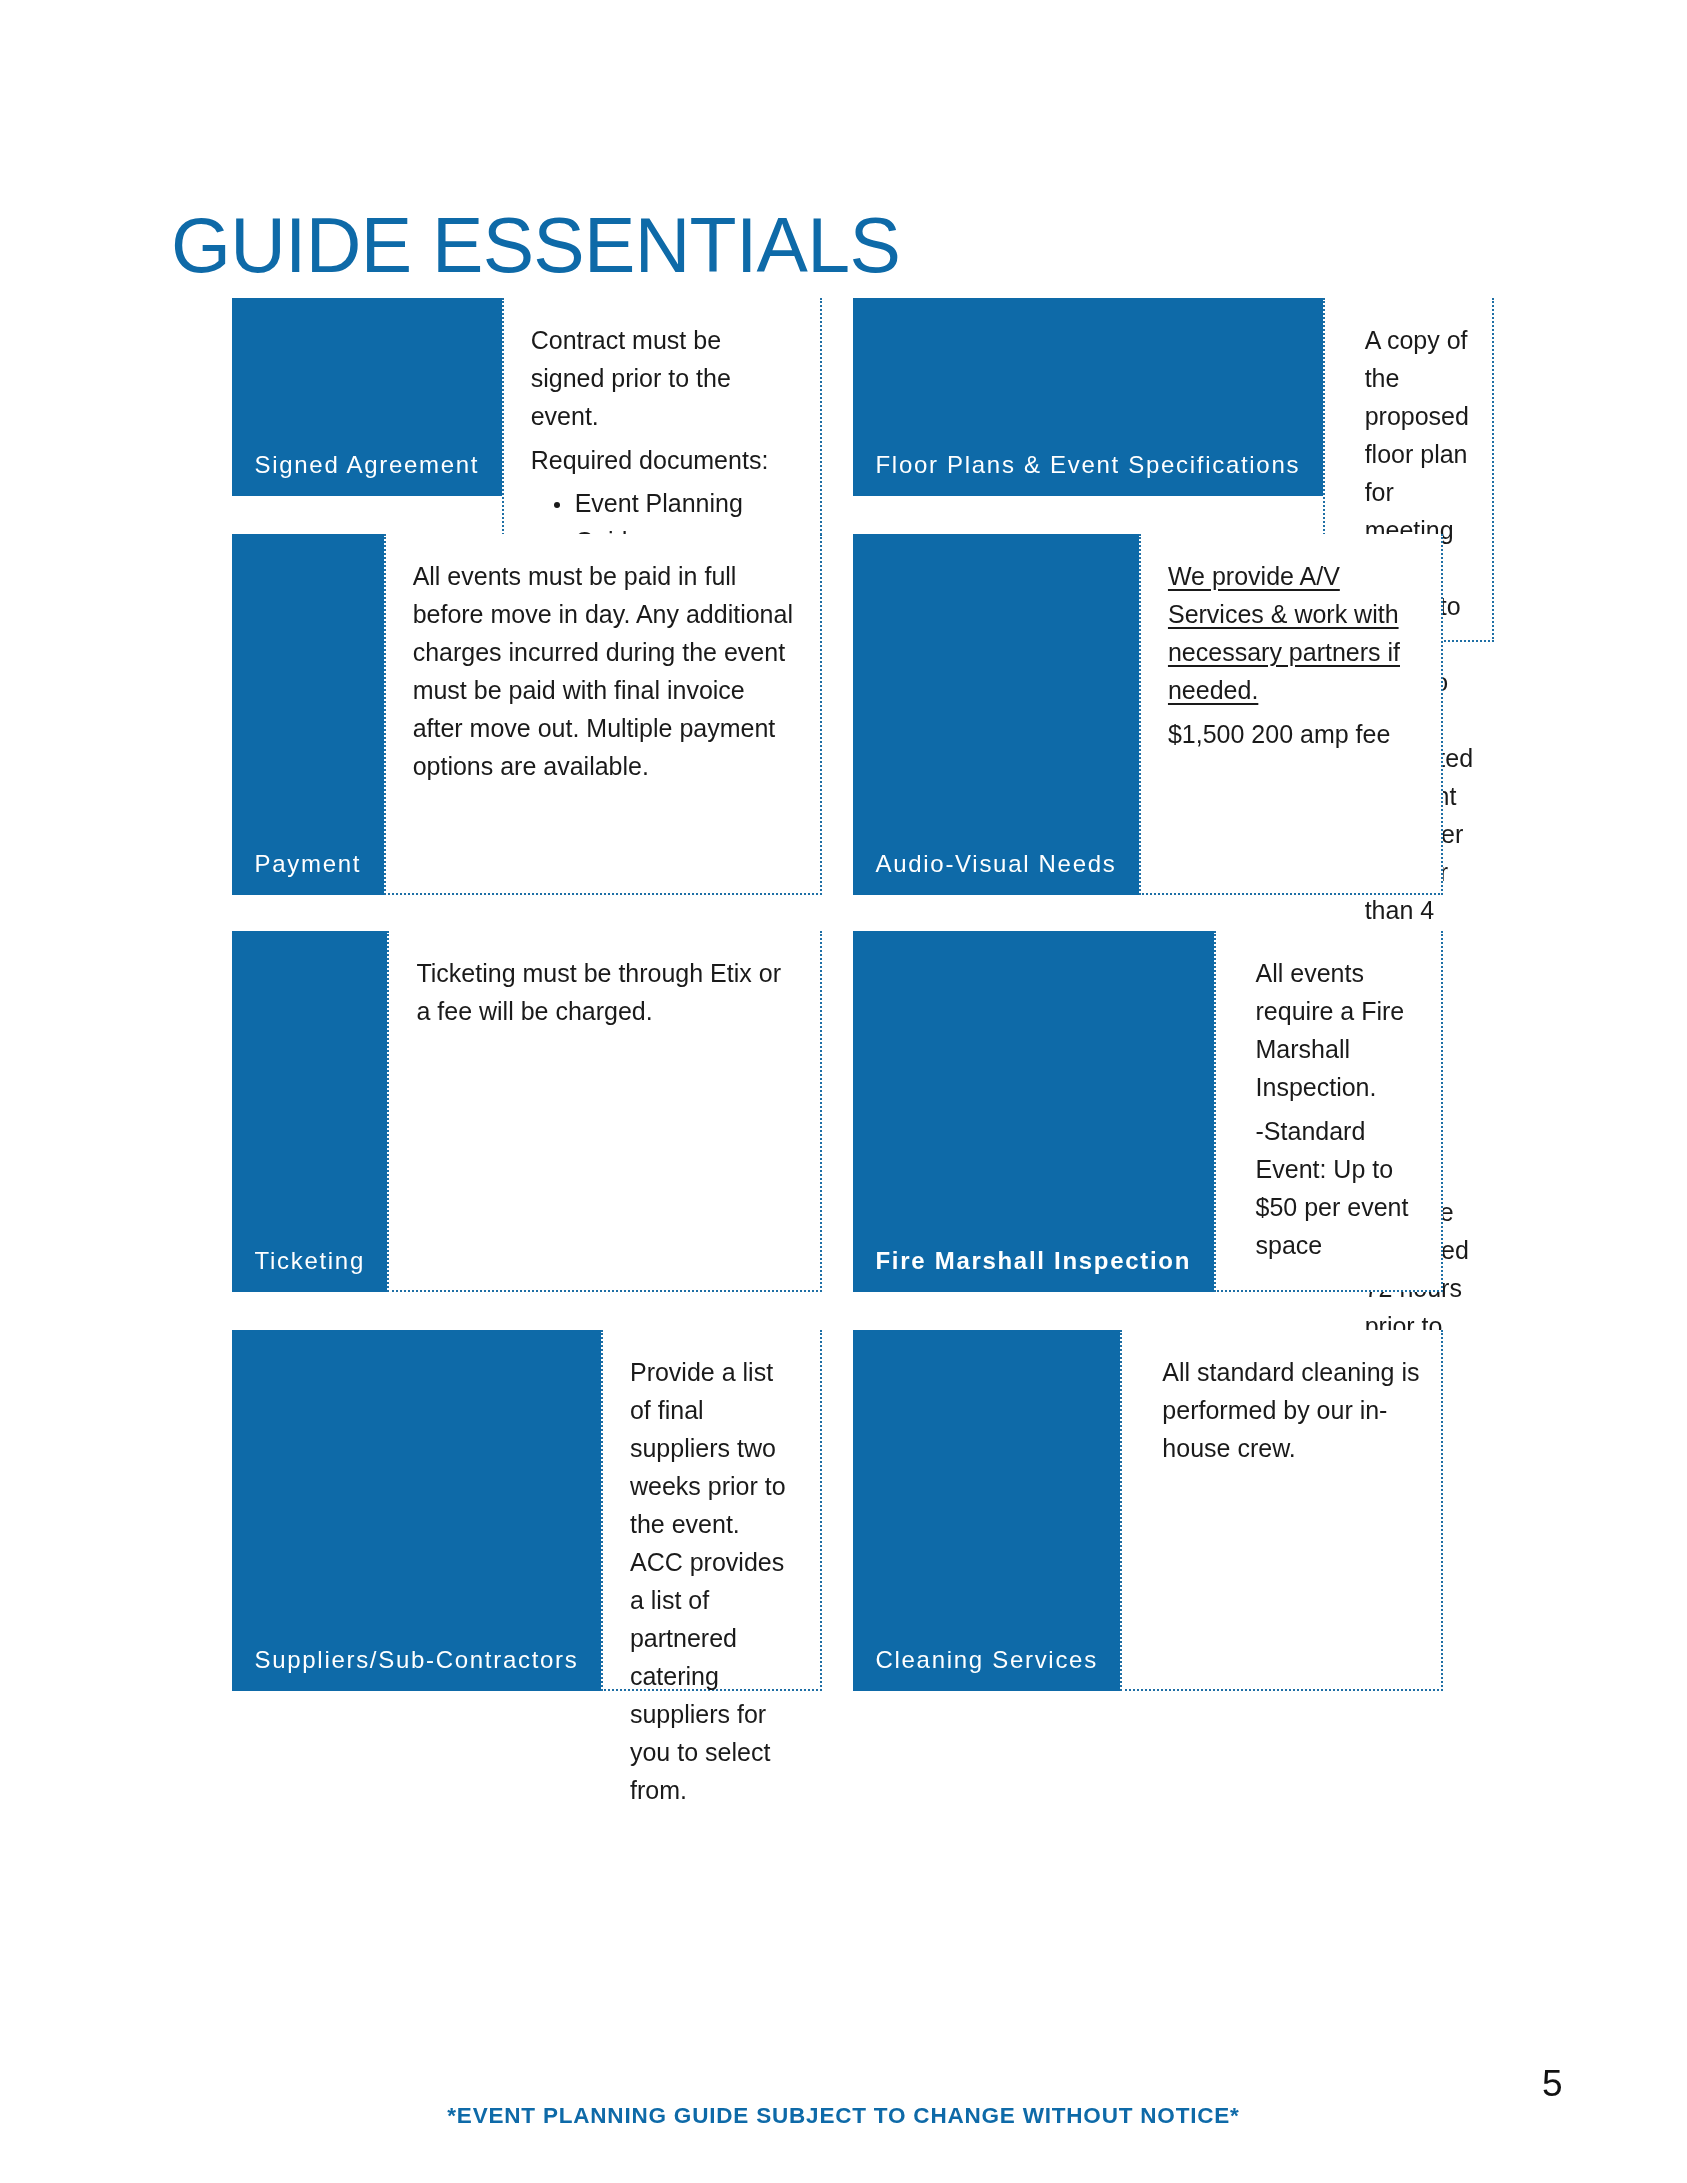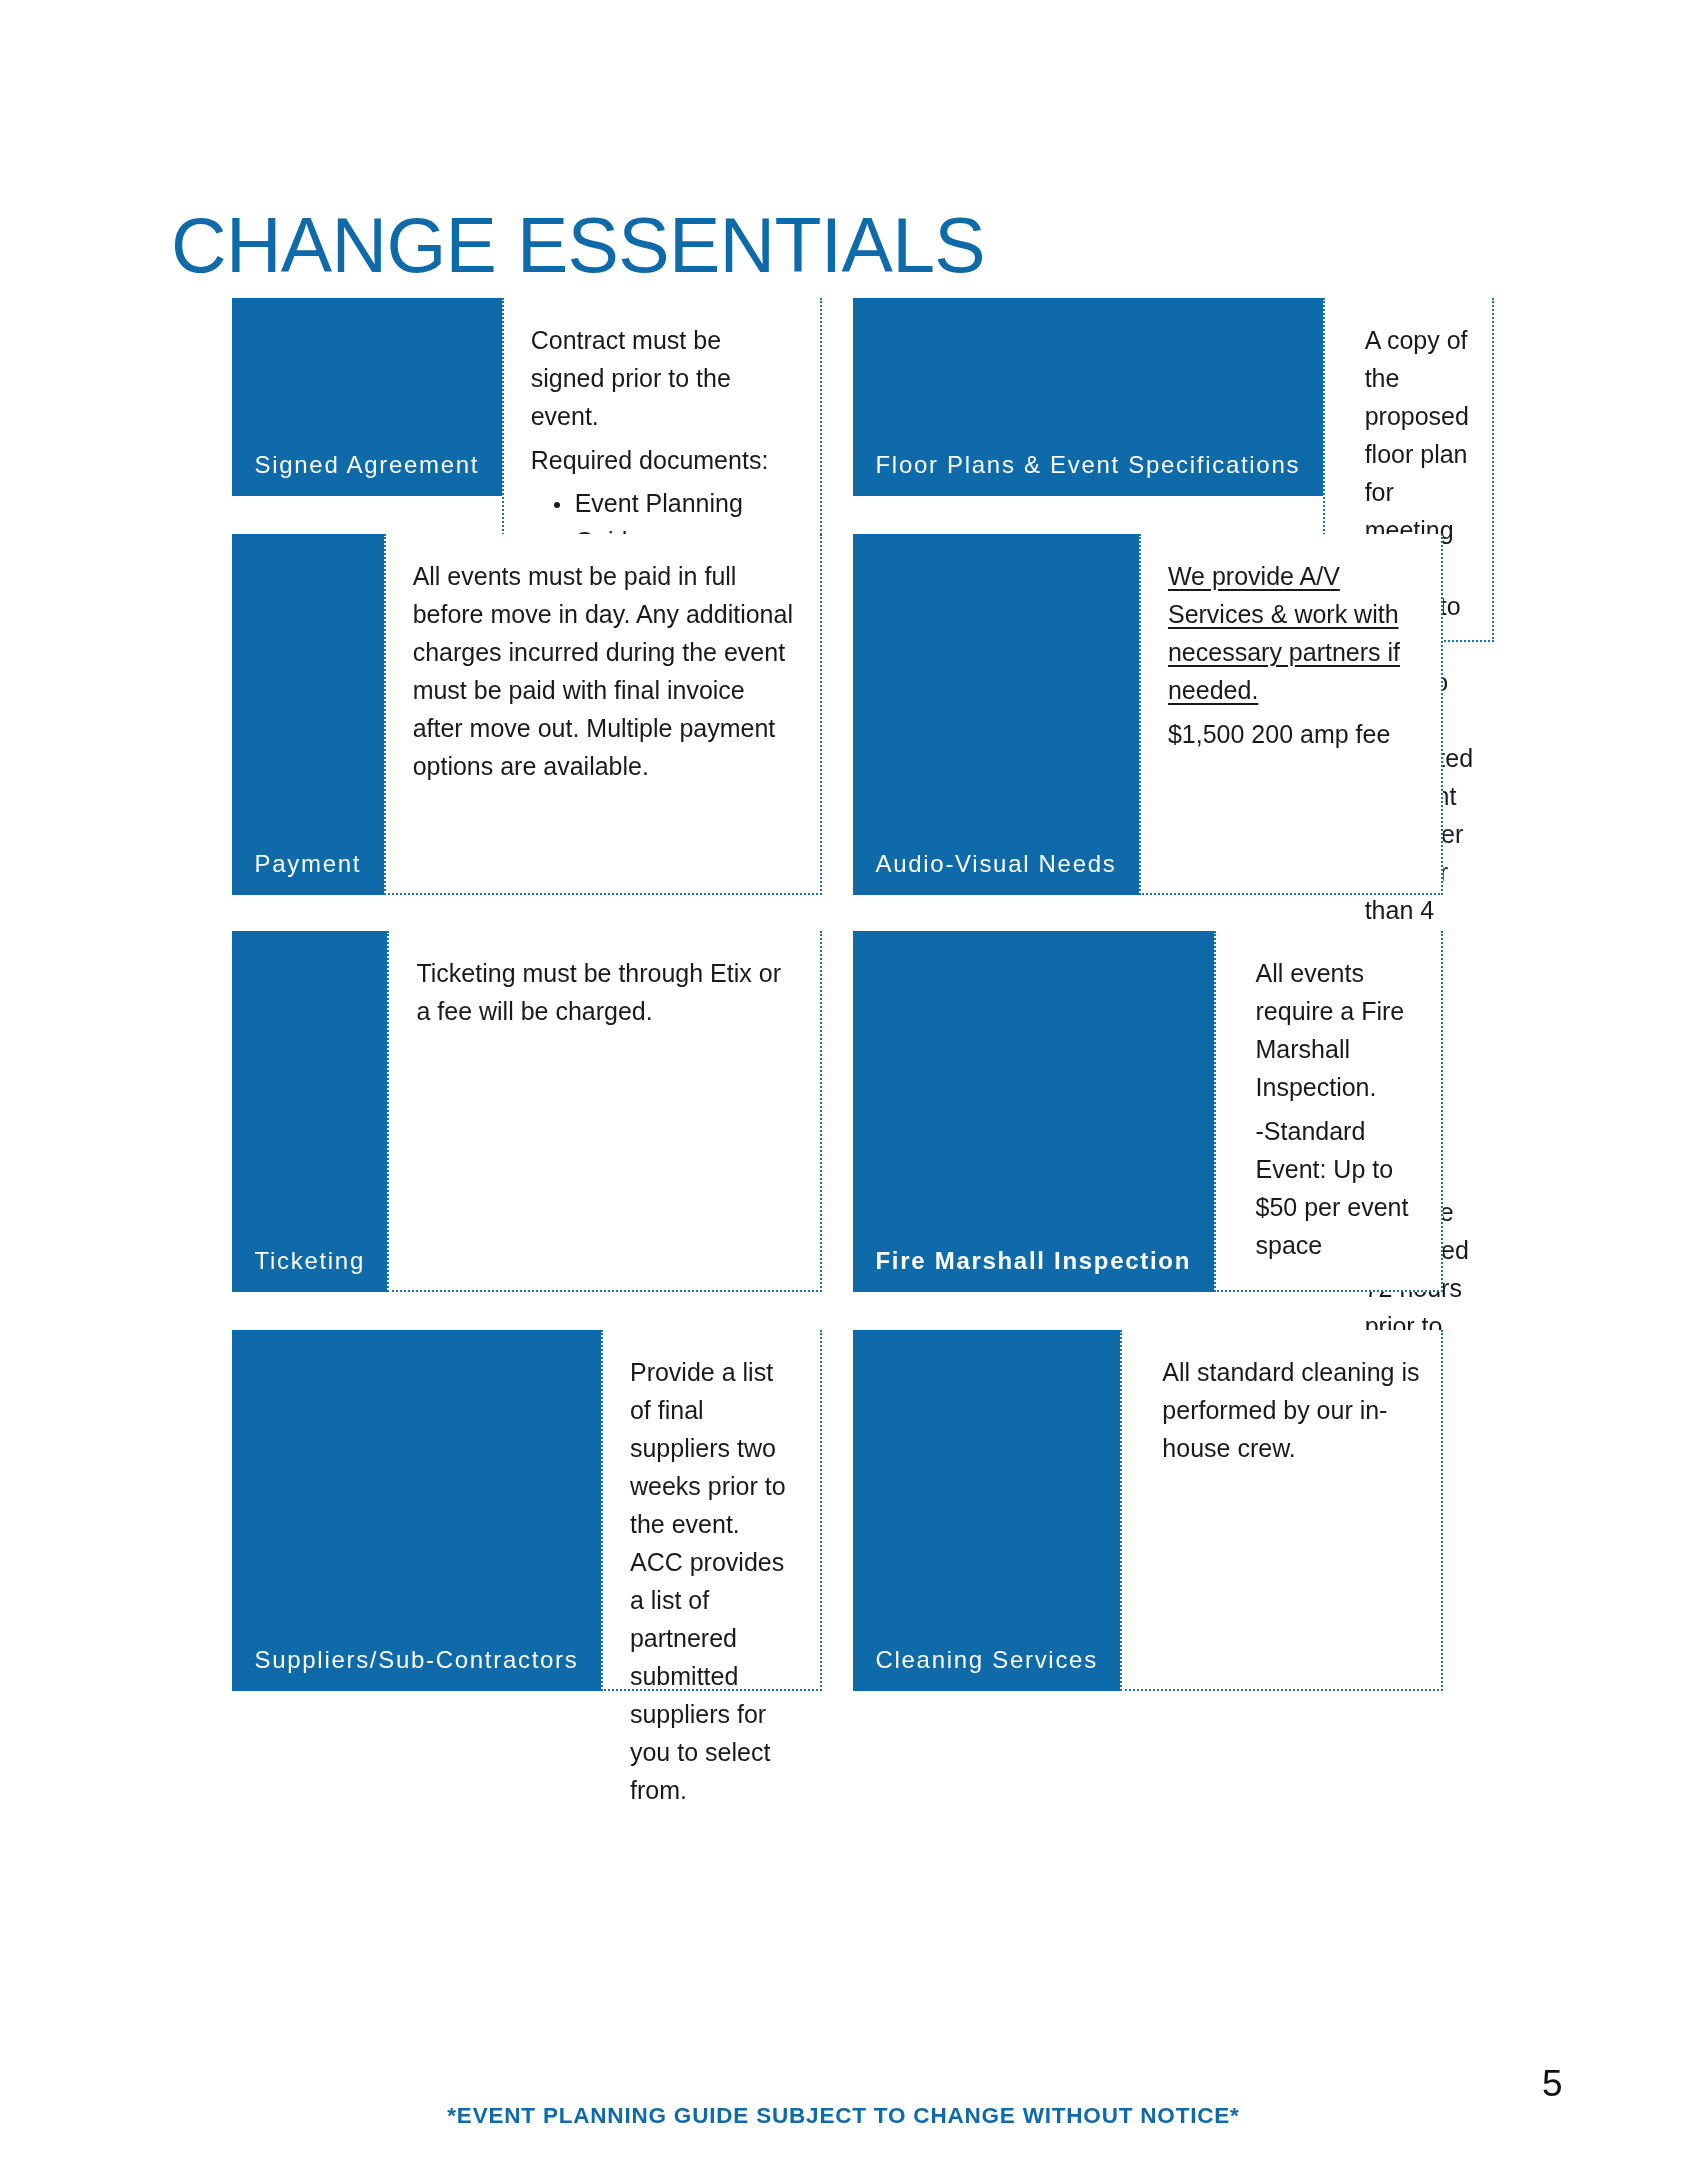--- a/index.html
+++ b/index.html
@@ -153,21 +153,21 @@
     font-size: 37px;
     font-weight: 400;
     color: #111111;
   }
 </style>
 </head>
 <body>
 
 <div class="page">
 
-  <h1 class="page-title">CHANGE ESSENTIALS</h1>
+  <h1 class="page-title">GUIDE ESSENTIALS</h1>
 
   <div class="grid">
 
     <div class="row row-1" style="margin-bottom:38px;">
 
       <div class="card" style="height:198px;">
         <div class="card-header">
           <span class="card-header-title">Signed Agreement</span>
         </div>
         <div class="card-body" style="height:344px;">
@@ -237,21 +237,21 @@
       </div>
     </div>
 
     <div class="row row-4">
 
       <div class="card">
         <div class="card-header">
           <span class="card-header-title">Suppliers/Sub-Contractors</span>
         </div>
         <div class="card-body" style="height:361px;">
-          <p class="body-text">Provide a list of final suppliers two weeks prior to the event. ACC provides a list of partnered submitted suppliers for you to select from.</p>
+          <p class="body-text">Provide a list of final suppliers two weeks prior to the event. ACC provides a list of partnered catering suppliers for you to select from.</p>
         </div>
       </div>
 
       <div class="card">
         <div class="card-header">
           <span class="card-header-title">Cleaning Services</span>
         </div>
         <div class="card-body inset" style="height:361px;">
           <p class="body-text">All standard cleaning is performed by our in-house crew.</p>
         </div>

